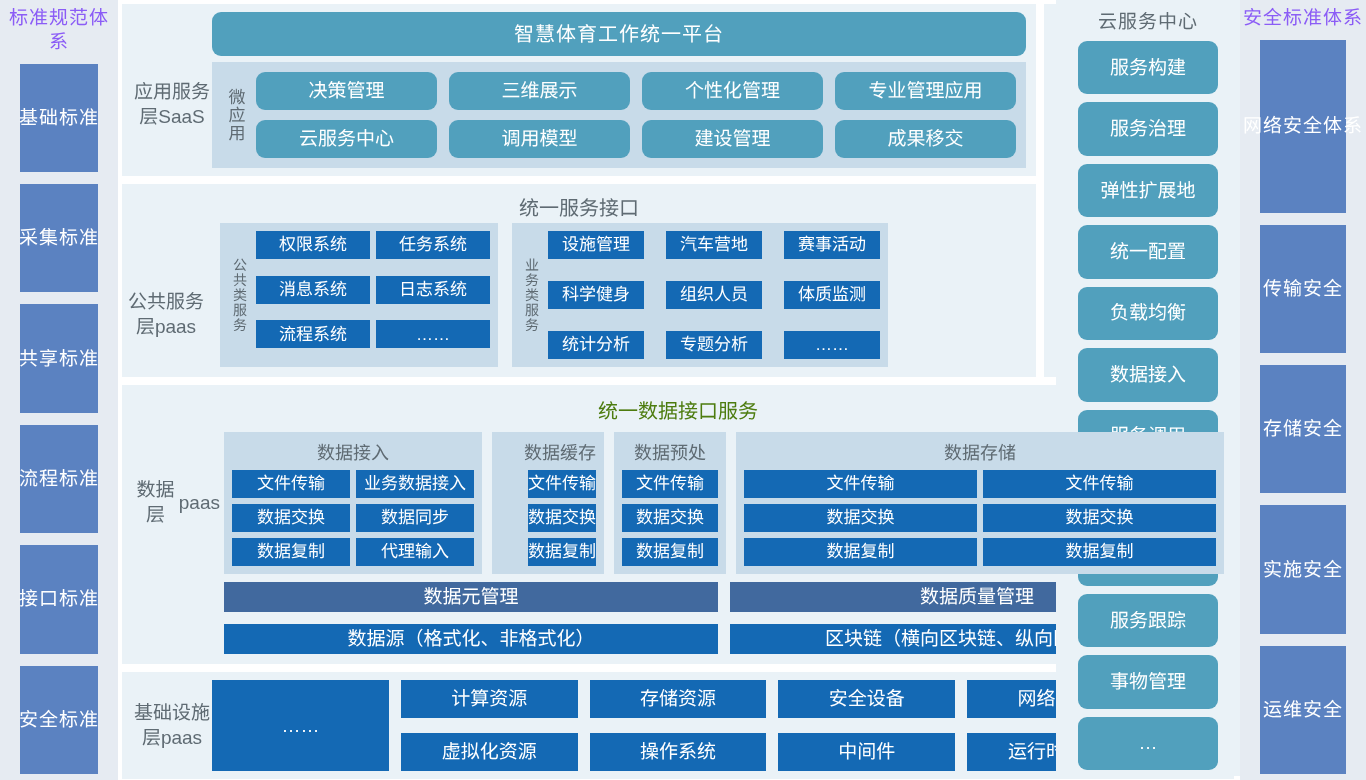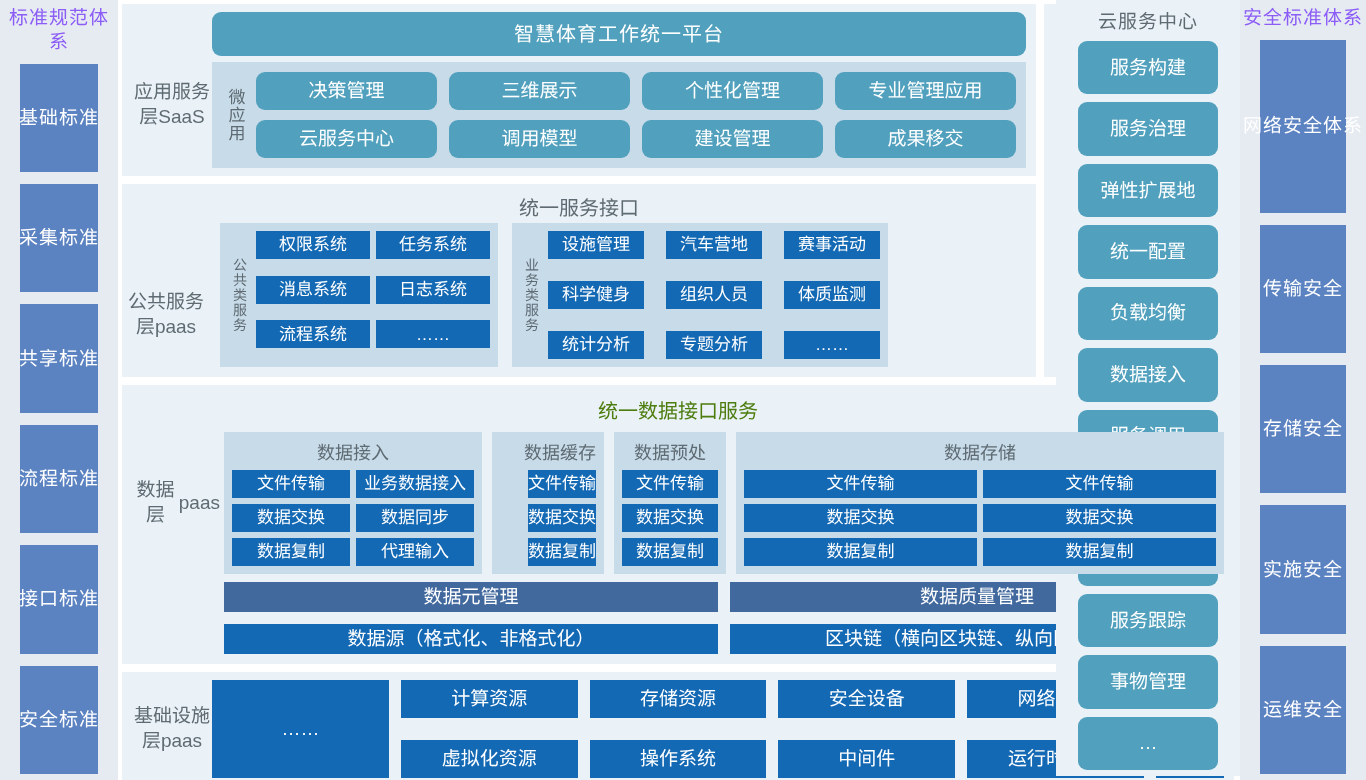--- a/index.html
+++ b/index.html
@@ -132,21 +132,21 @@
   .dataBars{ display:flex; gap:12px; padding-left:92px; margin-top:8px; flex-direction:column; }
   .barRow{ display:flex; gap:12px; }
   .barRow .bx{ flex:1 1 0; height:30px; font-size:19px; }
 
   
   .infra{ flex:0 0 auto; display:flex; align-items:center; padding:8px 10px; }
   .infraLabel{ flex:0 0 80px; font-size:19px; text-align:center; color:#5f6b73; line-height:1.3; }
   .infraGrid{
     flex:1 1 auto; display:grid;
     grid-template-columns:repeat(5,1fr) 68px;
-    gap:22px 12px;
+    gap:15px 12px;
   }
   .infraGrid .bx{ height:38px; font-size:19px; }
   .infraGrid .tall{ grid-row:1 / span 2; height:auto; }
 </style>
 </head>
 <body>
 
 <div id="root">
 
   <aside class="rail">

